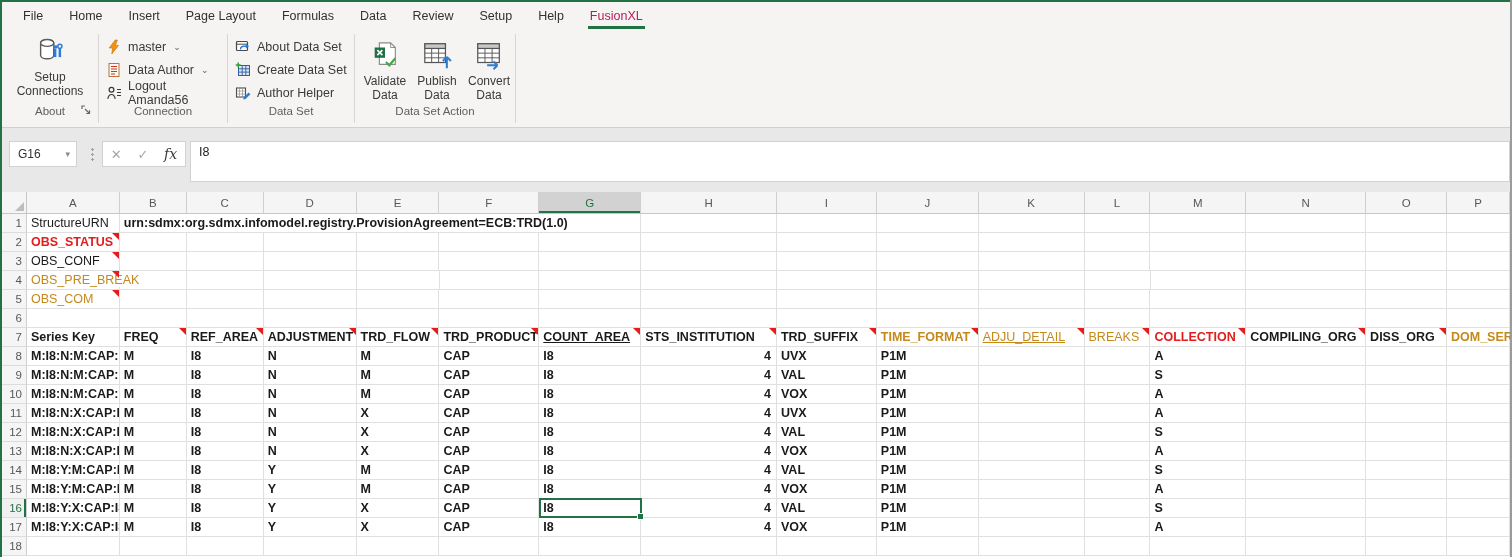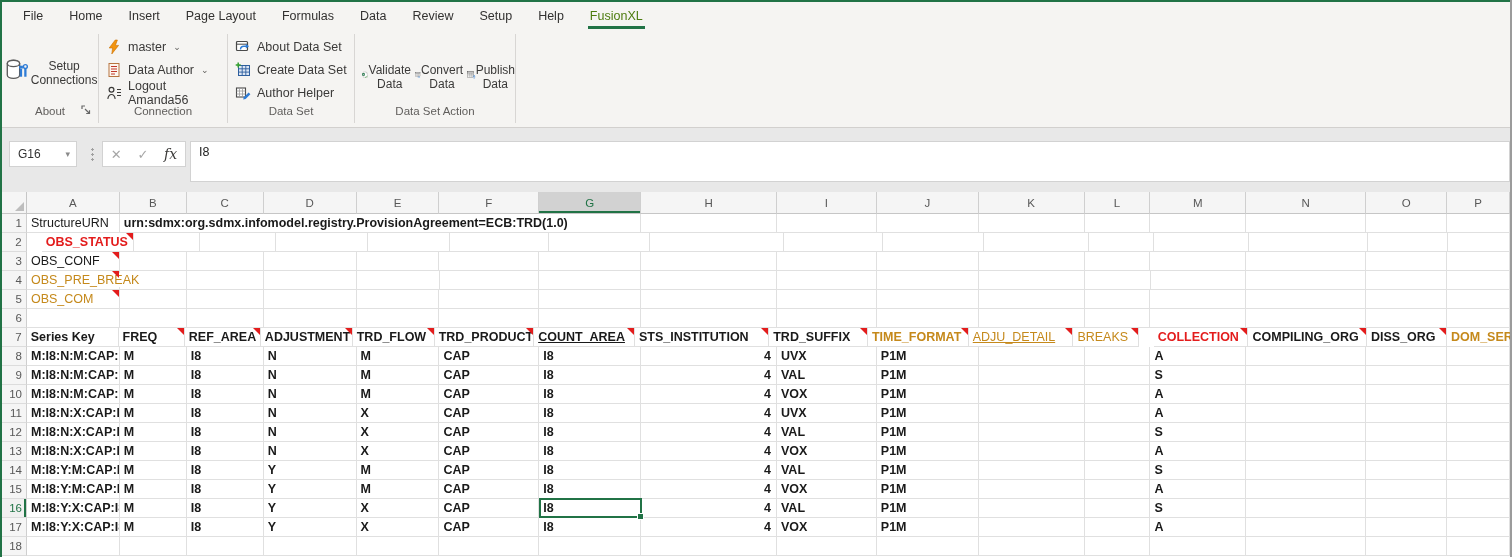--- a/index.html
+++ b/index.html
@@ -7,30 +7,30 @@
        font-family:"Liberation Sans",sans-serif;-webkit-font-smoothing:antialiased;}
   
   .edge{position:absolute;z-index:50;}
   .edge-top{left:0;top:0;width:1512px;height:2px;background:var(--accent);}
   .edge-left{left:0;top:0;width:2px;height:557px;background:var(--accent);}
   .edge-right{right:0;top:0;width:2px;height:557px;background:#9b9b9b;}
   
   .tabs-row{position:absolute;left:2px;top:2px;right:2px;height:28px;background:#f5f4f2;
             display:flex;align-items:center;padding-left:8px;}
   .tab{padding:0 13px;font-size:12.5px;color:#323130;line-height:28px;cursor:default;position:relative;}
-  .tab.active{color:#4d7c0f;}
+  .tab.active{color:#be185d;}
   .tab.active::after{content:"";position:absolute;left:11px;right:11px;bottom:1px;height:3px;background:var(--accent);}
   
   .ribbon{position:absolute;left:2px;top:30px;right:2px;height:98px;background:#f5f4f2;
           border-bottom:1px solid #d2d0ce;box-sizing:border-box;}
   .rgroup{position:absolute;top:0;bottom:7px;}
   .rgroup .glabel{position:absolute;bottom:3px;left:0;right:0;text-align:center;
                   font-size:11.5px;color:#605e5c;}
   .gsep{position:absolute;top:4px;bottom:4px;width:1px;background:#d8d6d4;}
-  .bigbtn{display:flex;flex-direction:row;align-items:center;justify-content:flex-start;
+  .bigbtn{display:flex;flex-direction:column;align-items:center;justify-content:flex-start;
           padding-top:6px;width:100%;height:76px;box-sizing:border-box;cursor:default;}
   .bigbtn .blabel{font-size:12px;color:#3b3a39;text-align:center;line-height:14px;margin-top:4px;}
   .smallstack{display:flex;flex-direction:column;gap:6px;padding:8px 0 0 7px;}
   .smallbtn{display:flex;align-items:center;gap:6px;font-size:12.5px;color:#3b3a39;height:17px;cursor:default;}
   .smallbtn .caret{font-size:9px;color:#605e5c;margin-left:1px;}
   .actionrow{display:flex;padding:4px 4px 0 6px;gap:4px;}
   .dlg-launcher{position:absolute;right:5px;bottom:3px;width:14px;height:14px;display:flex;
                 align-items:center;justify-content:center;cursor:default;}
   
   .fstrip{position:absolute;left:2px;top:128px;right:2px;height:64px;background:#e8e8e8;}
@@ -63,21 +63,21 @@
   .row-h{width:25px;height:19px;background:#f5f5f5;border-right:1px solid #cfcfcf;
          border-bottom:1px solid #dcdcdc;box-sizing:border-box;display:flex;align-items:center;
          justify-content:flex-end;padding-right:4px;font-size:11.5px;color:#585858;}
   .row-h.sel{color:var(--accent);background:#f0f0f0;box-shadow:inset -2px 0 0 var(--accent);}
   .cell{height:19px;border-right:1px solid #e0e0e0;border-bottom:1px solid #e0e0e0;
         box-sizing:border-box;display:flex;align-items:center;padding-left:4px;
         font-size:12.5px;color:#1a1a1a;position:relative;overflow:visible;white-space:nowrap;}
   .cell .ct{white-space:nowrap;position:relative;z-index:2;}
   .cell.clip{overflow:hidden;}
   .cell.bold{font-weight:bold;}
-  .cell.red{color:var(--red);margin-left:15px;}
+  .cell.red{color:var(--red);}
   .cell.orange{color:var(--orange);}
   .cell.num{justify-content:flex-end;padding-right:5px;padding-left:0;}
   .cell.spill .ct{background:#fff;padding-right:1px;}
   .tri{position:absolute;top:0;right:0;width:0;height:0;z-index:3;
        border-top:7px solid var(--red);border-left:7px solid transparent;}
   .sel-overlay{position:absolute;border:2px solid var(--accent);box-sizing:border-box;
                pointer-events:none;z-index:5;}
   .sel-overlay::after{content:"";position:absolute;right:-4px;bottom:-4px;width:5px;height:5px;
                background:var(--accent);border:1px solid #fff;}
   .icon16{width:16px;height:16px;flex:0 0 16px;}
@@ -196,35 +196,35 @@
           <path d="M10 3h12l5 5v18H10z" fill="#fff" stroke="#8a8a8a" stroke-width="1.2"></path>
           <path d="M22 3v5h5" fill="none" stroke="#8a8a8a" stroke-width="1"></path>
           <rect x="5" y="8" width="11" height="11" fill="#1e7145"></rect>
           <path d="m7.8 10.8 5.4 5.4m0-5.4-5.4 5.4" stroke="#fff" stroke-width="1.7"></path>
           <path d="M17 23.5l3.6 3.5 6.4-7.5" stroke="#46a846" stroke-width="2.4" fill="none"></path>
         </svg>
         <span class="blabel" style="width:48px;">Validate Data</span>
       </div>
       <div class="bigbtn" style="width:48px;">
         <svg class="icon30" viewBox="0 0 32 32">
+          <rect x="3" y="4" width="22" height="20" fill="#fff" stroke="#555" stroke-width="1.3"></rect>
+          <rect x="3" y="4" width="22" height="5" fill="#c8c8c8" stroke="#555" stroke-width="1.3"></rect>
+          <path d="M3 14h22M3 19h22M10.3 9v15M17.7 9v15" stroke="#555" stroke-width="1"></path>
+          <path d="M26.5 30V18m0 0-4.3 4.3M26.5 18l4.3 4.3" stroke="#2e7cd6" stroke-width="2.2" fill="none"></path>
+        </svg>
+        <span class="blabel" style="width:48px;">Publish Data</span>
+      </div>
+      <div class="bigbtn" style="width:48px;">
+        <svg class="icon30" viewBox="0 0 32 32">
           <rect x="4" y="4" width="23" height="20" fill="#fff" stroke="#555" stroke-width="1.3"></rect>
           <rect x="4" y="4" width="23" height="5" fill="#c8c8c8" stroke="#555" stroke-width="1.3"></rect>
           <path d="M4 14h23M4 19h23M11.7 9v15M19.3 9v15" stroke="#555" stroke-width="1"></path>
           <path d="M14 27h11m0 0-4.2-4.2M25 27l-4.2 4.2" stroke="#2e7cd6" stroke-width="2.2" fill="none"></path>
         </svg>
         <span class="blabel" style="width:48px;">Convert Data</span>
-      </div>
-      <div class="bigbtn" style="width:48px;">
-        <svg class="icon30" viewBox="0 0 32 32">
-          <rect x="3" y="4" width="22" height="20" fill="#fff" stroke="#555" stroke-width="1.3"></rect>
-          <rect x="3" y="4" width="22" height="5" fill="#c8c8c8" stroke="#555" stroke-width="1.3"></rect>
-          <path d="M3 14h22M3 19h22M10.3 9v15M17.7 9v15" stroke="#555" stroke-width="1"></path>
-          <path d="M26.5 30V18m0 0-4.3 4.3M26.5 18l4.3 4.3" stroke="#2e7cd6" stroke-width="2.2" fill="none"></path>
-        </svg>
-        <span class="blabel" style="width:48px;">Publish Data</span>
       </div>
     </div>
     <span class="glabel">Data Set Action</span>
   </div>
   <div class="gsep" style="left:513px;"></div>
 </div>
 
 <div class="fstrip">
   <div class="namebox">
     <span>G16</span>

